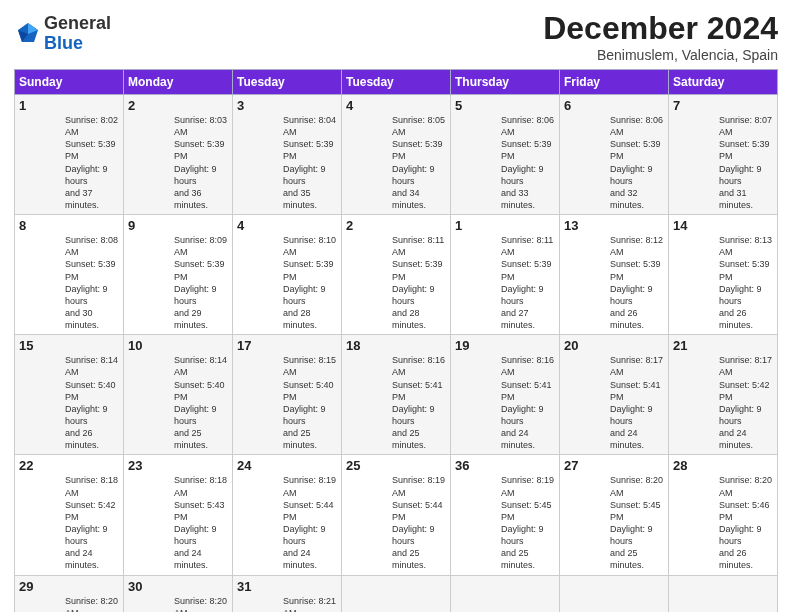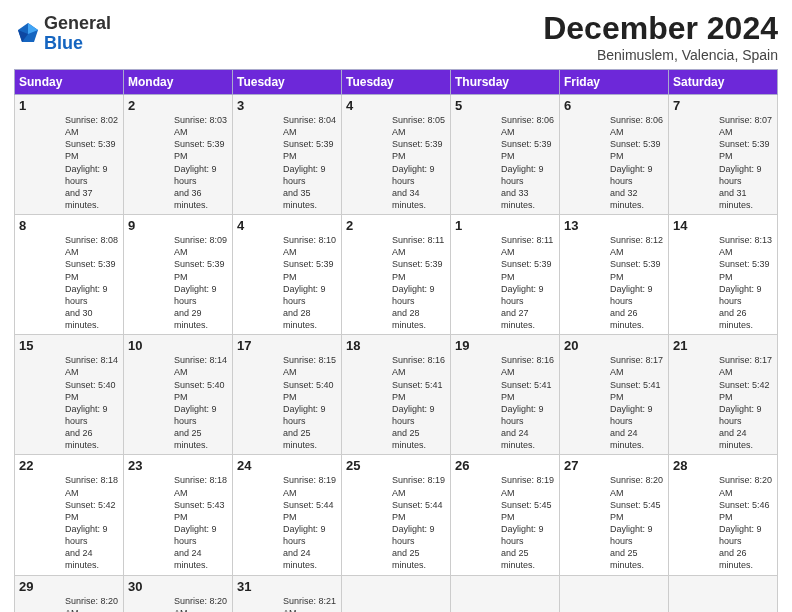--- a/index.html
+++ b/index.html
@@ -228,21 +228,21 @@
           </td>
           <td>
             <span class="day-num">24</span>
             <div class="cell-text">Sunrise: 8:19 AM<br>Sunset: 5:44 PM<br>Daylight: 9 hours<br>and 24 minutes.</div>
           </td>
           <td>
             <span class="day-num">25</span>
             <div class="cell-text">Sunrise: 8:19 AM<br>Sunset: 5:44 PM<br>Daylight: 9 hours<br>and 25 minutes.</div>
           </td>
           <td>
-            <span class="day-num">26</span>
+            <span class="day-num">36</span>
             <div class="cell-text">Sunrise: 8:19 AM<br>Sunset: 5:45 PM<br>Daylight: 9 hours<br>and 25 minutes.</div>
           </td>
           <td>
             <span class="day-num">27</span>
             <div class="cell-text">Sunrise: 8:20 AM<br>Sunset: 5:45 PM<br>Daylight: 9 hours<br>and 25 minutes.</div>
           </td>
           <td>
             <span class="day-num">28</span>
             <div class="cell-text">Sunrise: 8:20 AM<br>Sunset: 5:46 PM<br>Daylight: 9 hours<br>and 26 minutes.</div>
           </td>

